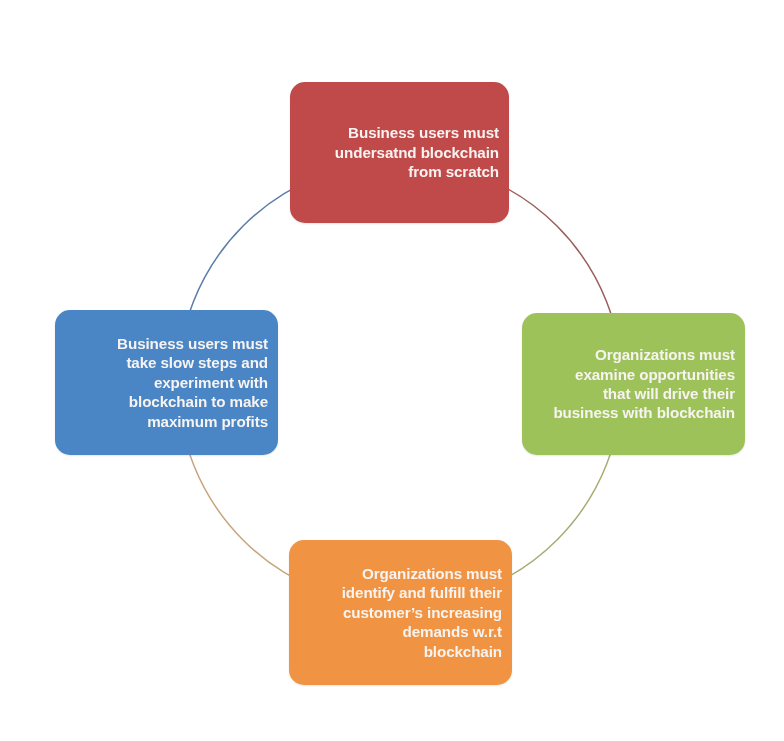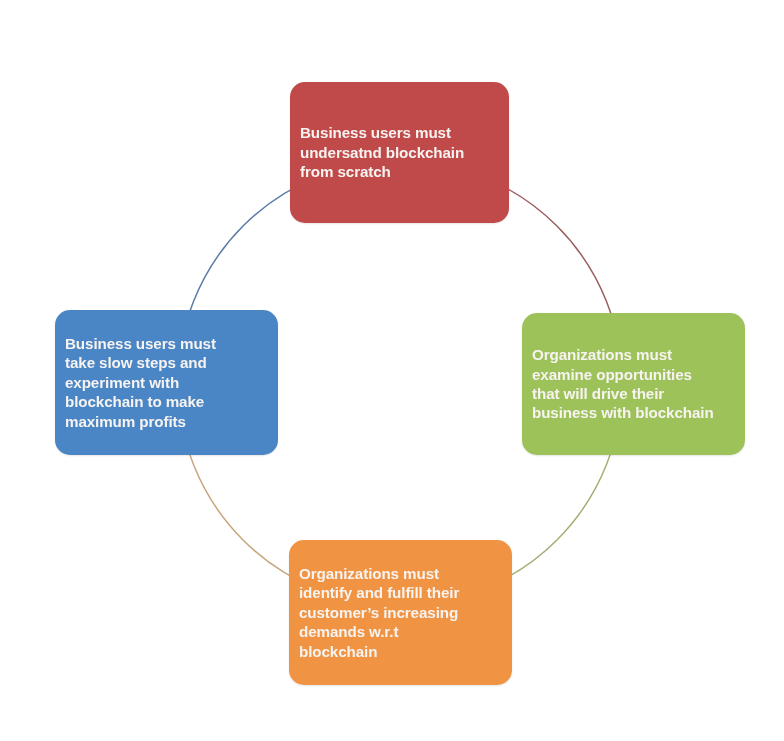--- a/index.html
+++ b/index.html
@@ -25,21 +25,21 @@
     pointer-events: none;
   }
   .node {
     position: absolute;
     display: flex;
     align-items: center;
     justify-content: center;
     box-sizing: border-box;
     border-radius: 15px;
     padding: 6px 10px;
-    text-align: left;
+    text-align: right;
     color: #f7f3f1;
     font-weight: bold;
     font-size: 15.2px;
     line-height: 19.4px;
     letter-spacing: -0.1px;
     box-shadow: 0 1px 2px rgba(0,0,0,0.10);
   }
   .node .label {
     white-space: pre-line;
     display: block;

